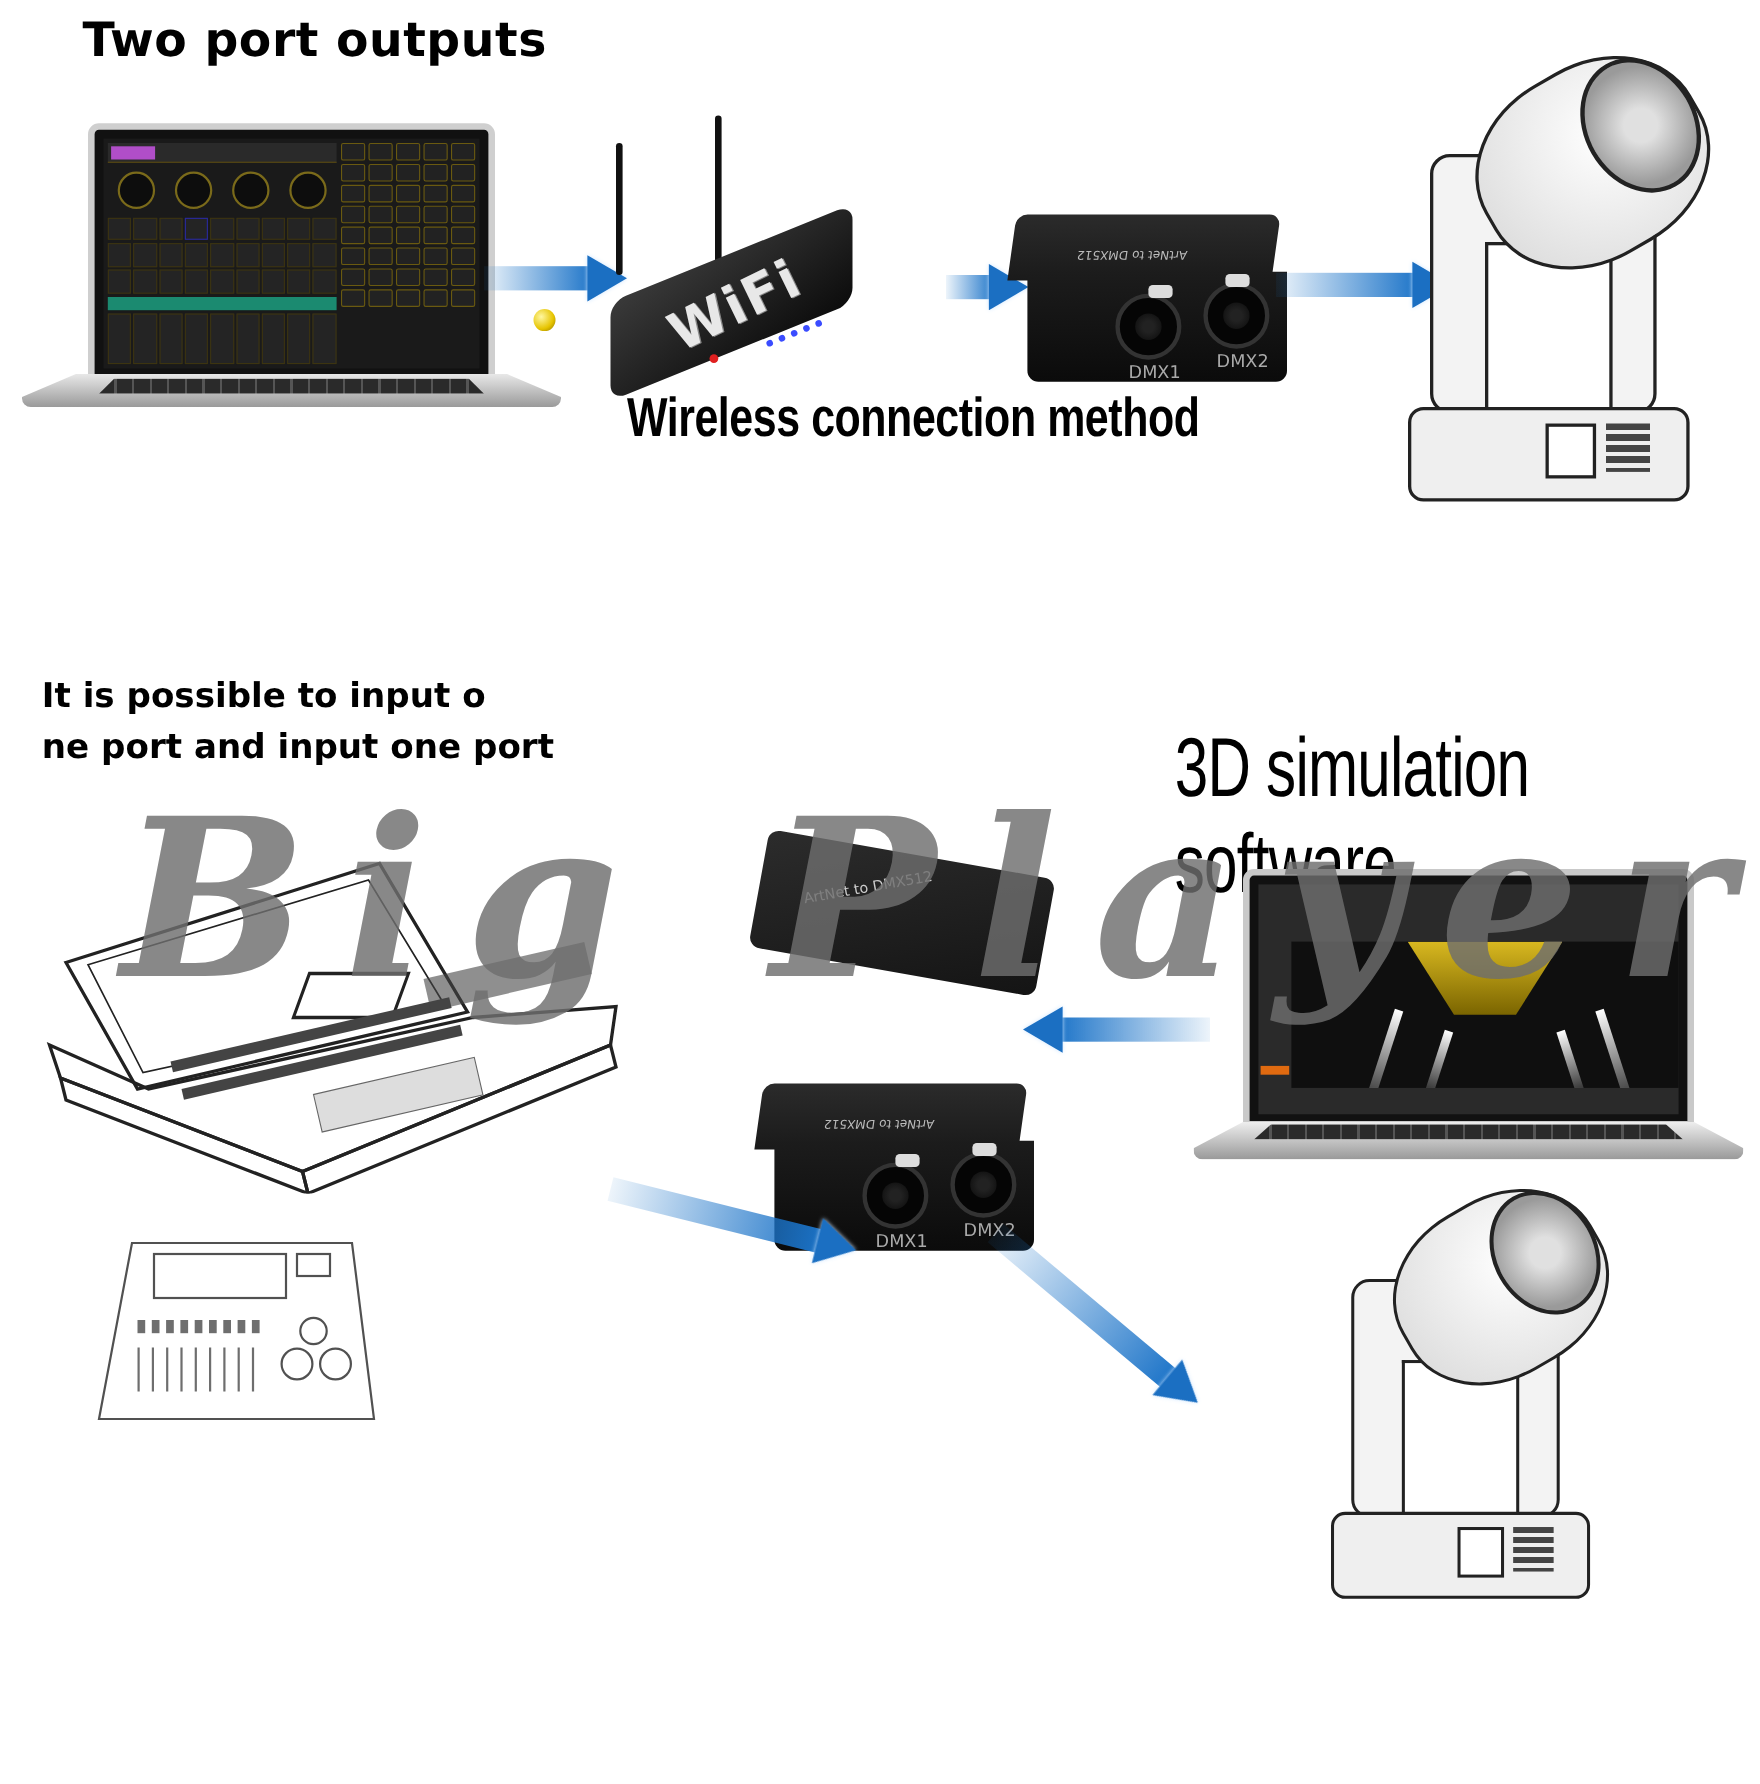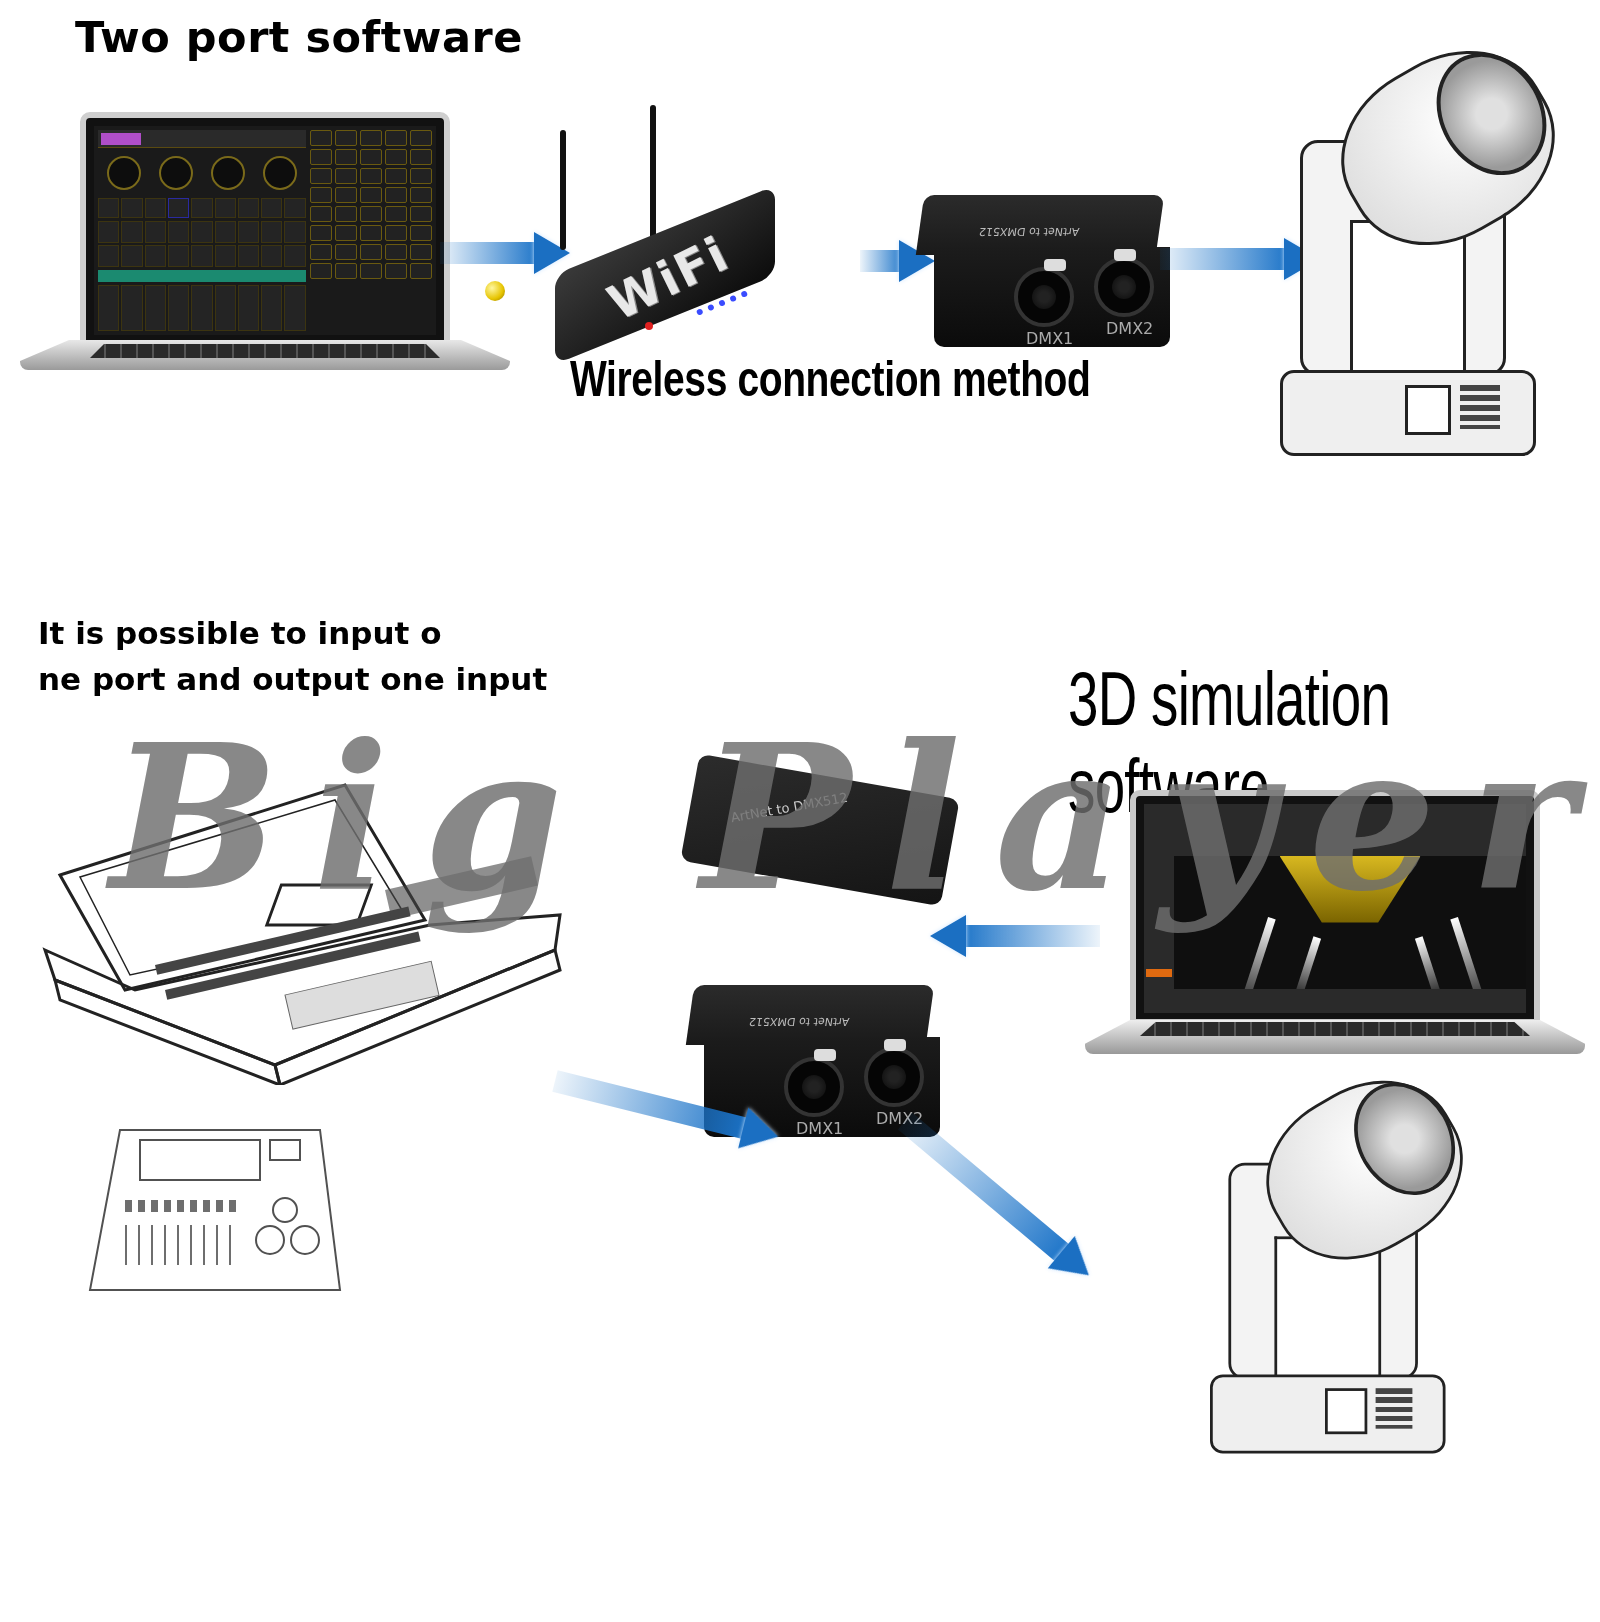--- a/index.html
+++ b/index.html
@@ -75,21 +75,21 @@
   .scene { position:absolute; left:30px; top:52px; right:0; bottom:24px; background:#0f0f0f; overflow:hidden; }
   .ceiling { position:absolute; left:30%; top:0; width:40%; height:50%; background:linear-gradient(#d8b820,#7a6400); clip-path:polygon(0 0,100% 0,70% 100%,30% 100%); }
   .beam { position:absolute; width:8px; height:90px; background:linear-gradient(#fff,rgba(255,255,255,0.1)); transform:rotate(18deg); }
   .orange-tag { position:absolute; left:2px; bottom:36px; width:26px; height:8px; background:#e06a10; }
   .laptop2 .base { position:absolute; left:0; top:230px; width:500px; height:34px; background:linear-gradient(#eee,#999); clip-path:polygon(9% 0, 91% 0, 100% 70%, 100% 100%, 0 100%, 0 70%); border-radius:0 0 8px 8px; }
   .laptop2 .keys { position:absolute; left:55px; top:232px; width:390px; height:14px; background:repeating-linear-gradient(90deg,#2a2a2a 0 14px,#555 14px 16px); clip-path:polygon(4% 0, 96% 0, 100% 100%, 0 100%); }
 </style>
 </head>
 <body>
 
-<div class="abs title-top">Two port software</div>
+<div class="abs title-top">Two port outputs</div>
 
 <div class="abs laptop1">
   <div class="lid">
     <div class="screen">
       <div class="grid-left">
         <div class="tab-row">
             <div class="chip"></div>
           </div>
         <div class="knobs">
           <div class="knob"></div>
@@ -241,21 +241,21 @@
   <div class="yoke-inner"></div>
   <div class="head"></div>
   <div class="lens"></div>
   <div class="base"></div>
   <div class="display"></div>
   <div class="buttons"></div>
 </div>
 
 <div class="abs caption-input">
   <span>It is possible to input o</span>
-  <span>ne port and output one input</span>
+  <span>ne port and input one port</span>
 </div>
 
 <div class="abs caption-3d">3D simulation software</div>
 
 <svg class="abs console-big" viewBox="0 0 540 320">
   <g fill="none" stroke="#222" stroke-width="3">
     <polygon points="25,110 310,20 390,155 90,225"></polygon>
     <polygon points="45,112 300,35 370,150 95,210" stroke-width="1.5"></polygon>
     <polygon points="10,185 100,225 395,160 525,150 520,185 240,300 20,215"></polygon>
     <polygon points="240,300 520,185 525,205 245,320"></polygon>

